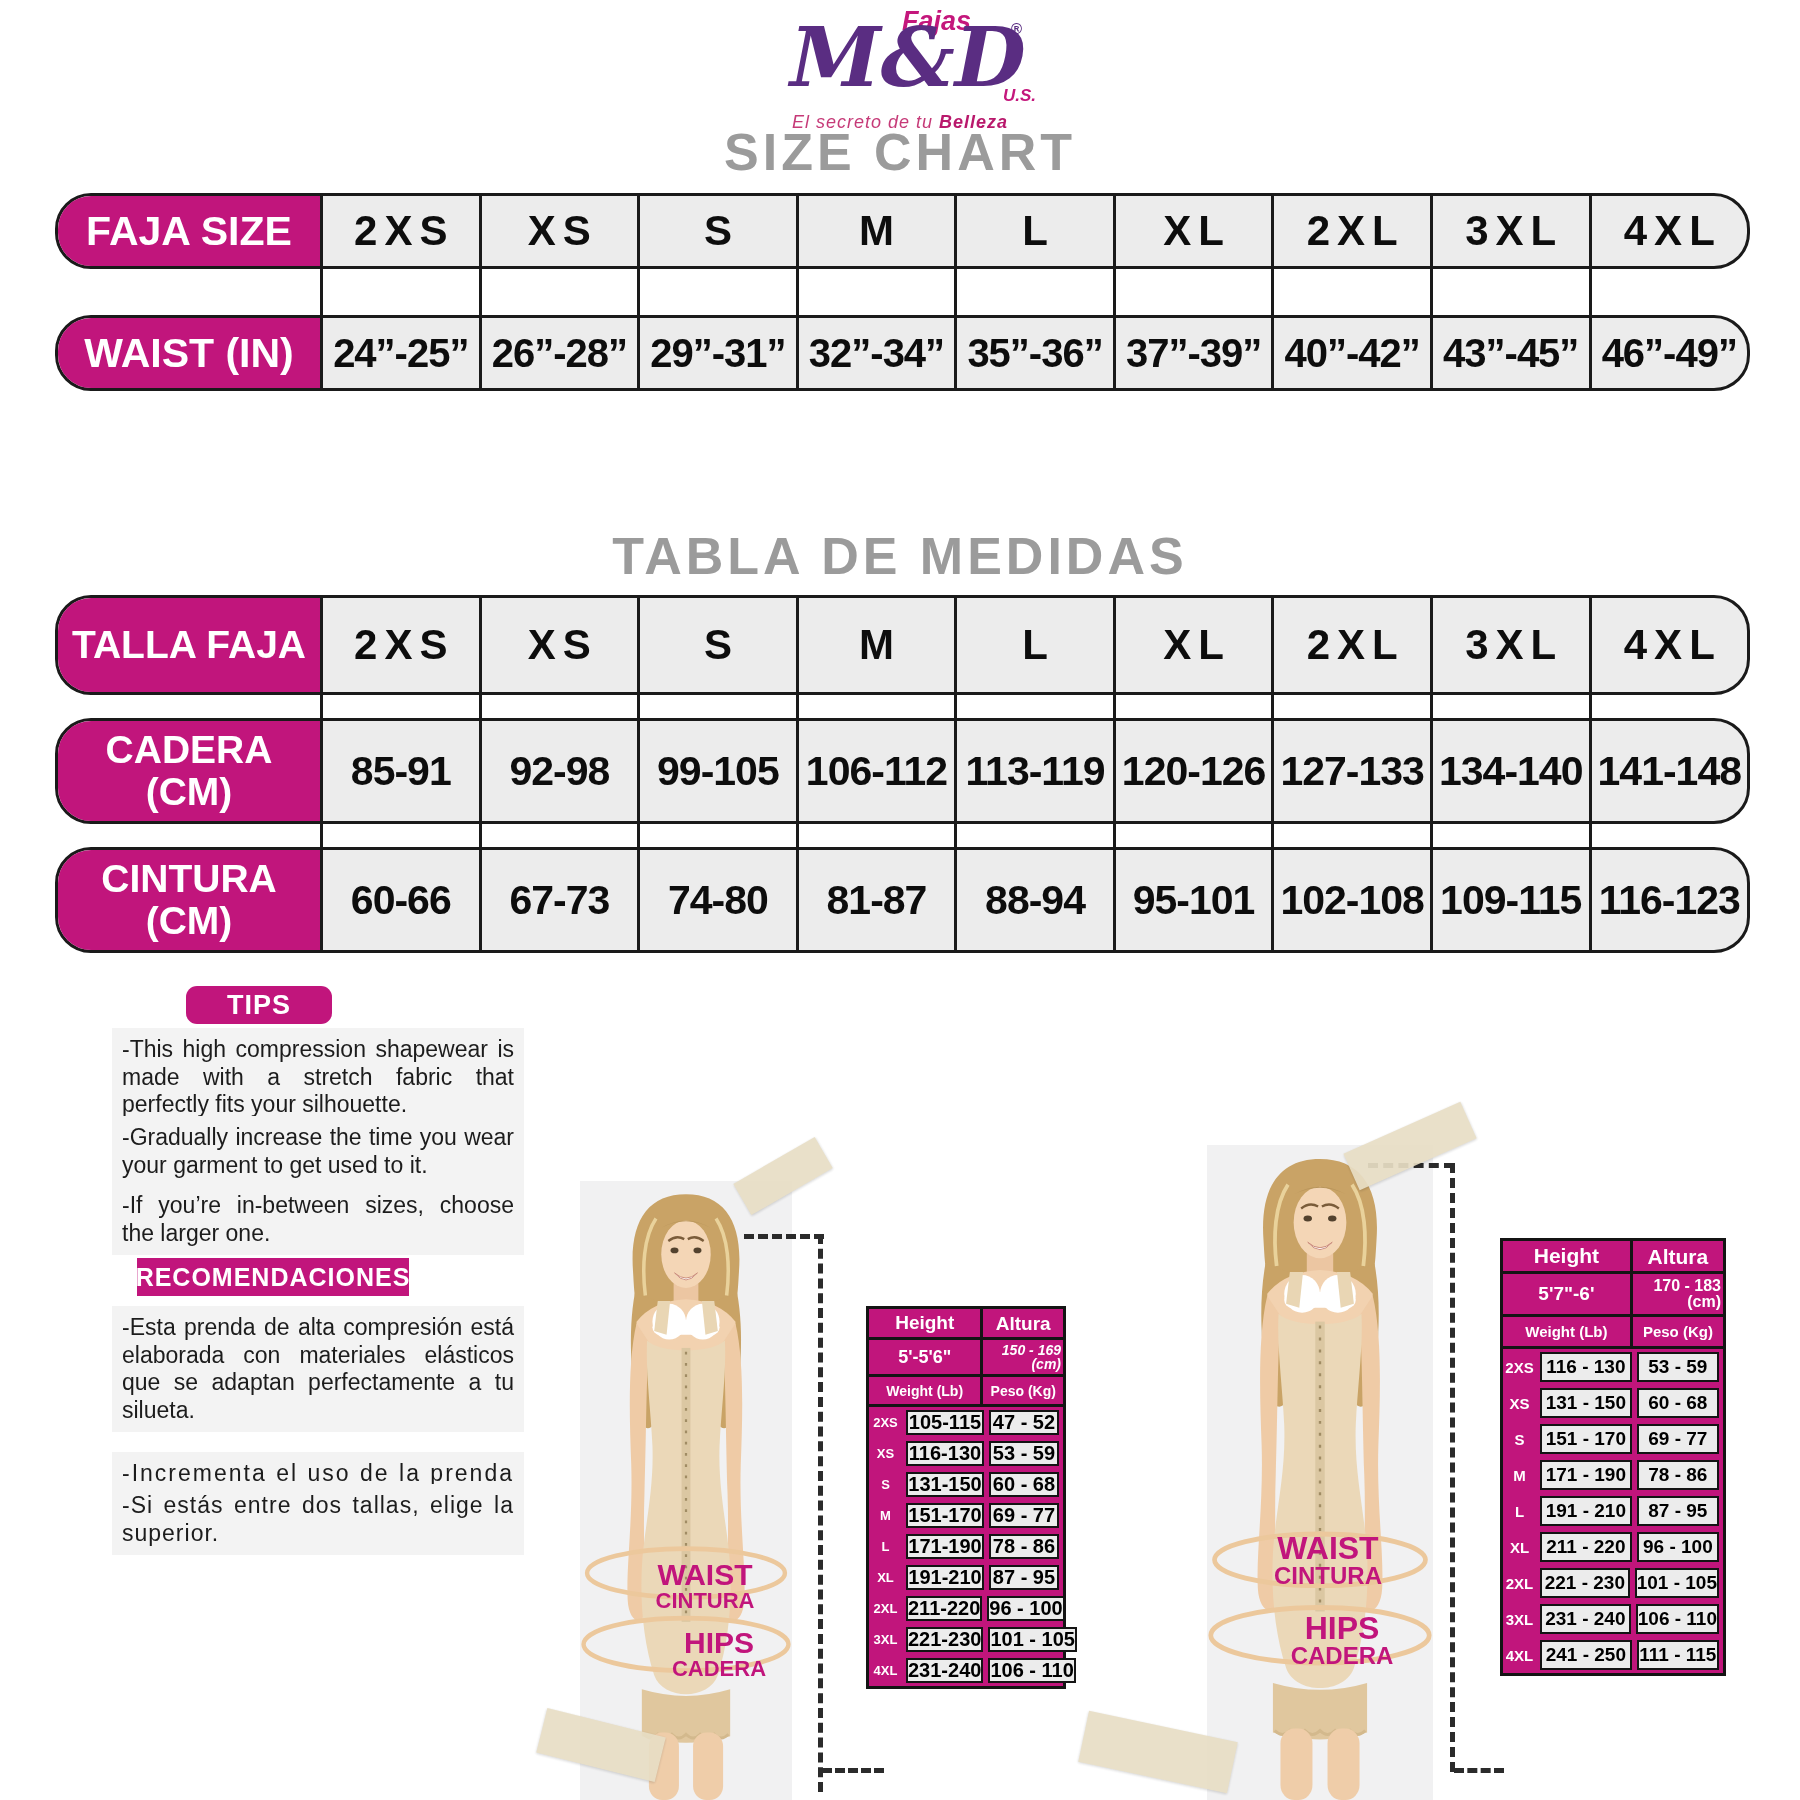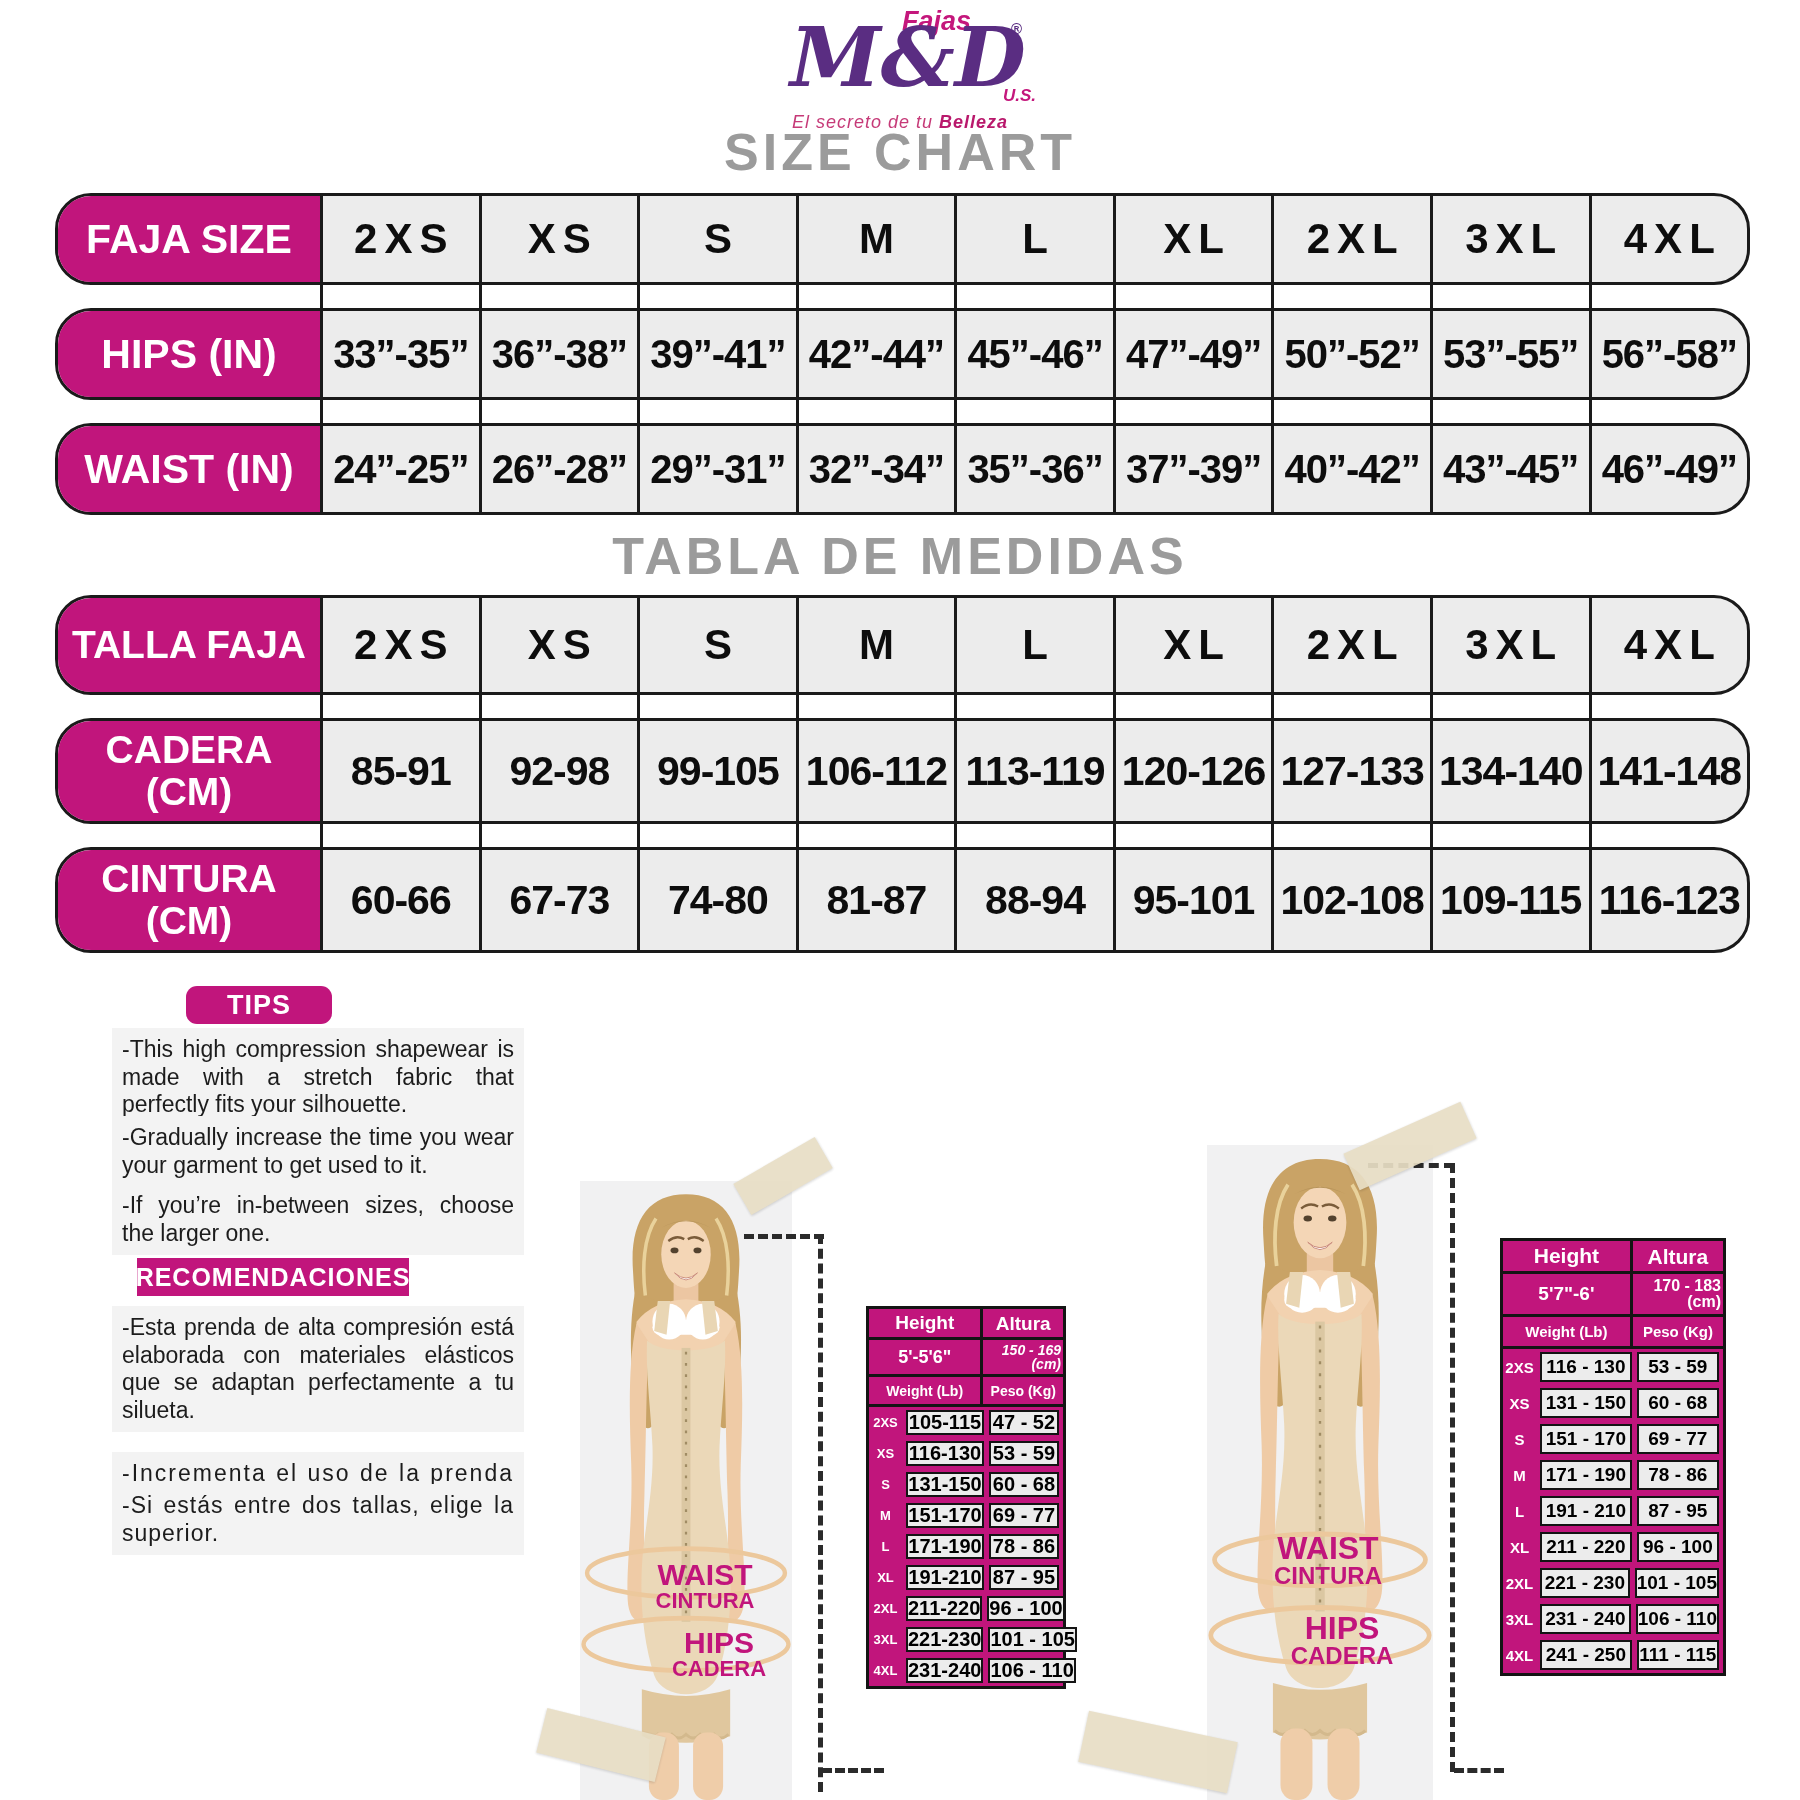--- a/index.html
+++ b/index.html
@@ -26,21 +26,21 @@
   
   .bigtable { position:absolute; left:55px; width:1695px; }
   #table1 { top:193px; }
   #table2 { top:595px; }
   .bar { display:flex; border:3px solid #1A1A1A; border-radius:36px; background:#ECECEC; overflow:hidden; }
   .bar .hd { flex:0 0 262px; background:#C1157C; color:#fff; display:flex; align-items:center; justify-content:center;
     text-align:center; font-weight:700; font-size:41px; line-height:1.08; padding:0 6px; }
   .bar .cell { flex:1 1 0; border-left:3px solid #1A1A1A; display:flex; align-items:center; justify-content:center;
     font-weight:700; font-size:40px; letter-spacing:-1px; color:#0D0D0D; white-space:nowrap; }
   .bar.sizes .cell { font-size:42px; letter-spacing:7px; text-indent:7px; }
-  #table1 .bar { height:92px; }
+  #table1 .bar { height:76px; }
   #table2 .bar.sizes { height:100px; }
   #table2 .bar.cmrow { height:106px; }
   #table2 .hd { font-size:39px; }
   #table2 .cmrow .cell { font-size:41px; }
   .gaprow { display:flex; height:23px; }
   .gaprow .lead { flex:0 0 265px; }
   .gaprow .g { flex:1 1 0; border-left:3px solid #1A1A1A; }
   .gaprow .tail { flex:0 0 3px; }
 
   
@@ -151,32 +151,20 @@
       <div class="g"></div>
       <div class="g"></div>
       <div class="g"></div>
       <div class="g"></div>
       <div class="g"></div>
       <div class="g"></div>
       <div class="g"></div>
       <div class="g"></div>
       <div class="g"></div>
       <div class="tail"></div>
-  </div>
-  <div class="bar">
-    <div class="hd">HIPS (IN)</div>
-    <div class="cell">33”-35”</div>
-    <div class="cell">36”-38”</div>
-    <div class="cell">39”-41”</div>
-    <div class="cell">42”-44”</div>
-    <div class="cell">45”-46”</div>
-    <div class="cell">47”-49”</div>
-    <div class="cell">50”-52”</div>
-    <div class="cell">53”-55”</div>
-    <div class="cell">56”-58”</div>
   </div>
   <div class="gaprow">
     <div class="lead"></div>
       <div class="g"></div>
       <div class="g"></div>
       <div class="g"></div>
       <div class="g"></div>
       <div class="g"></div>
       <div class="g"></div>
       <div class="g"></div>

